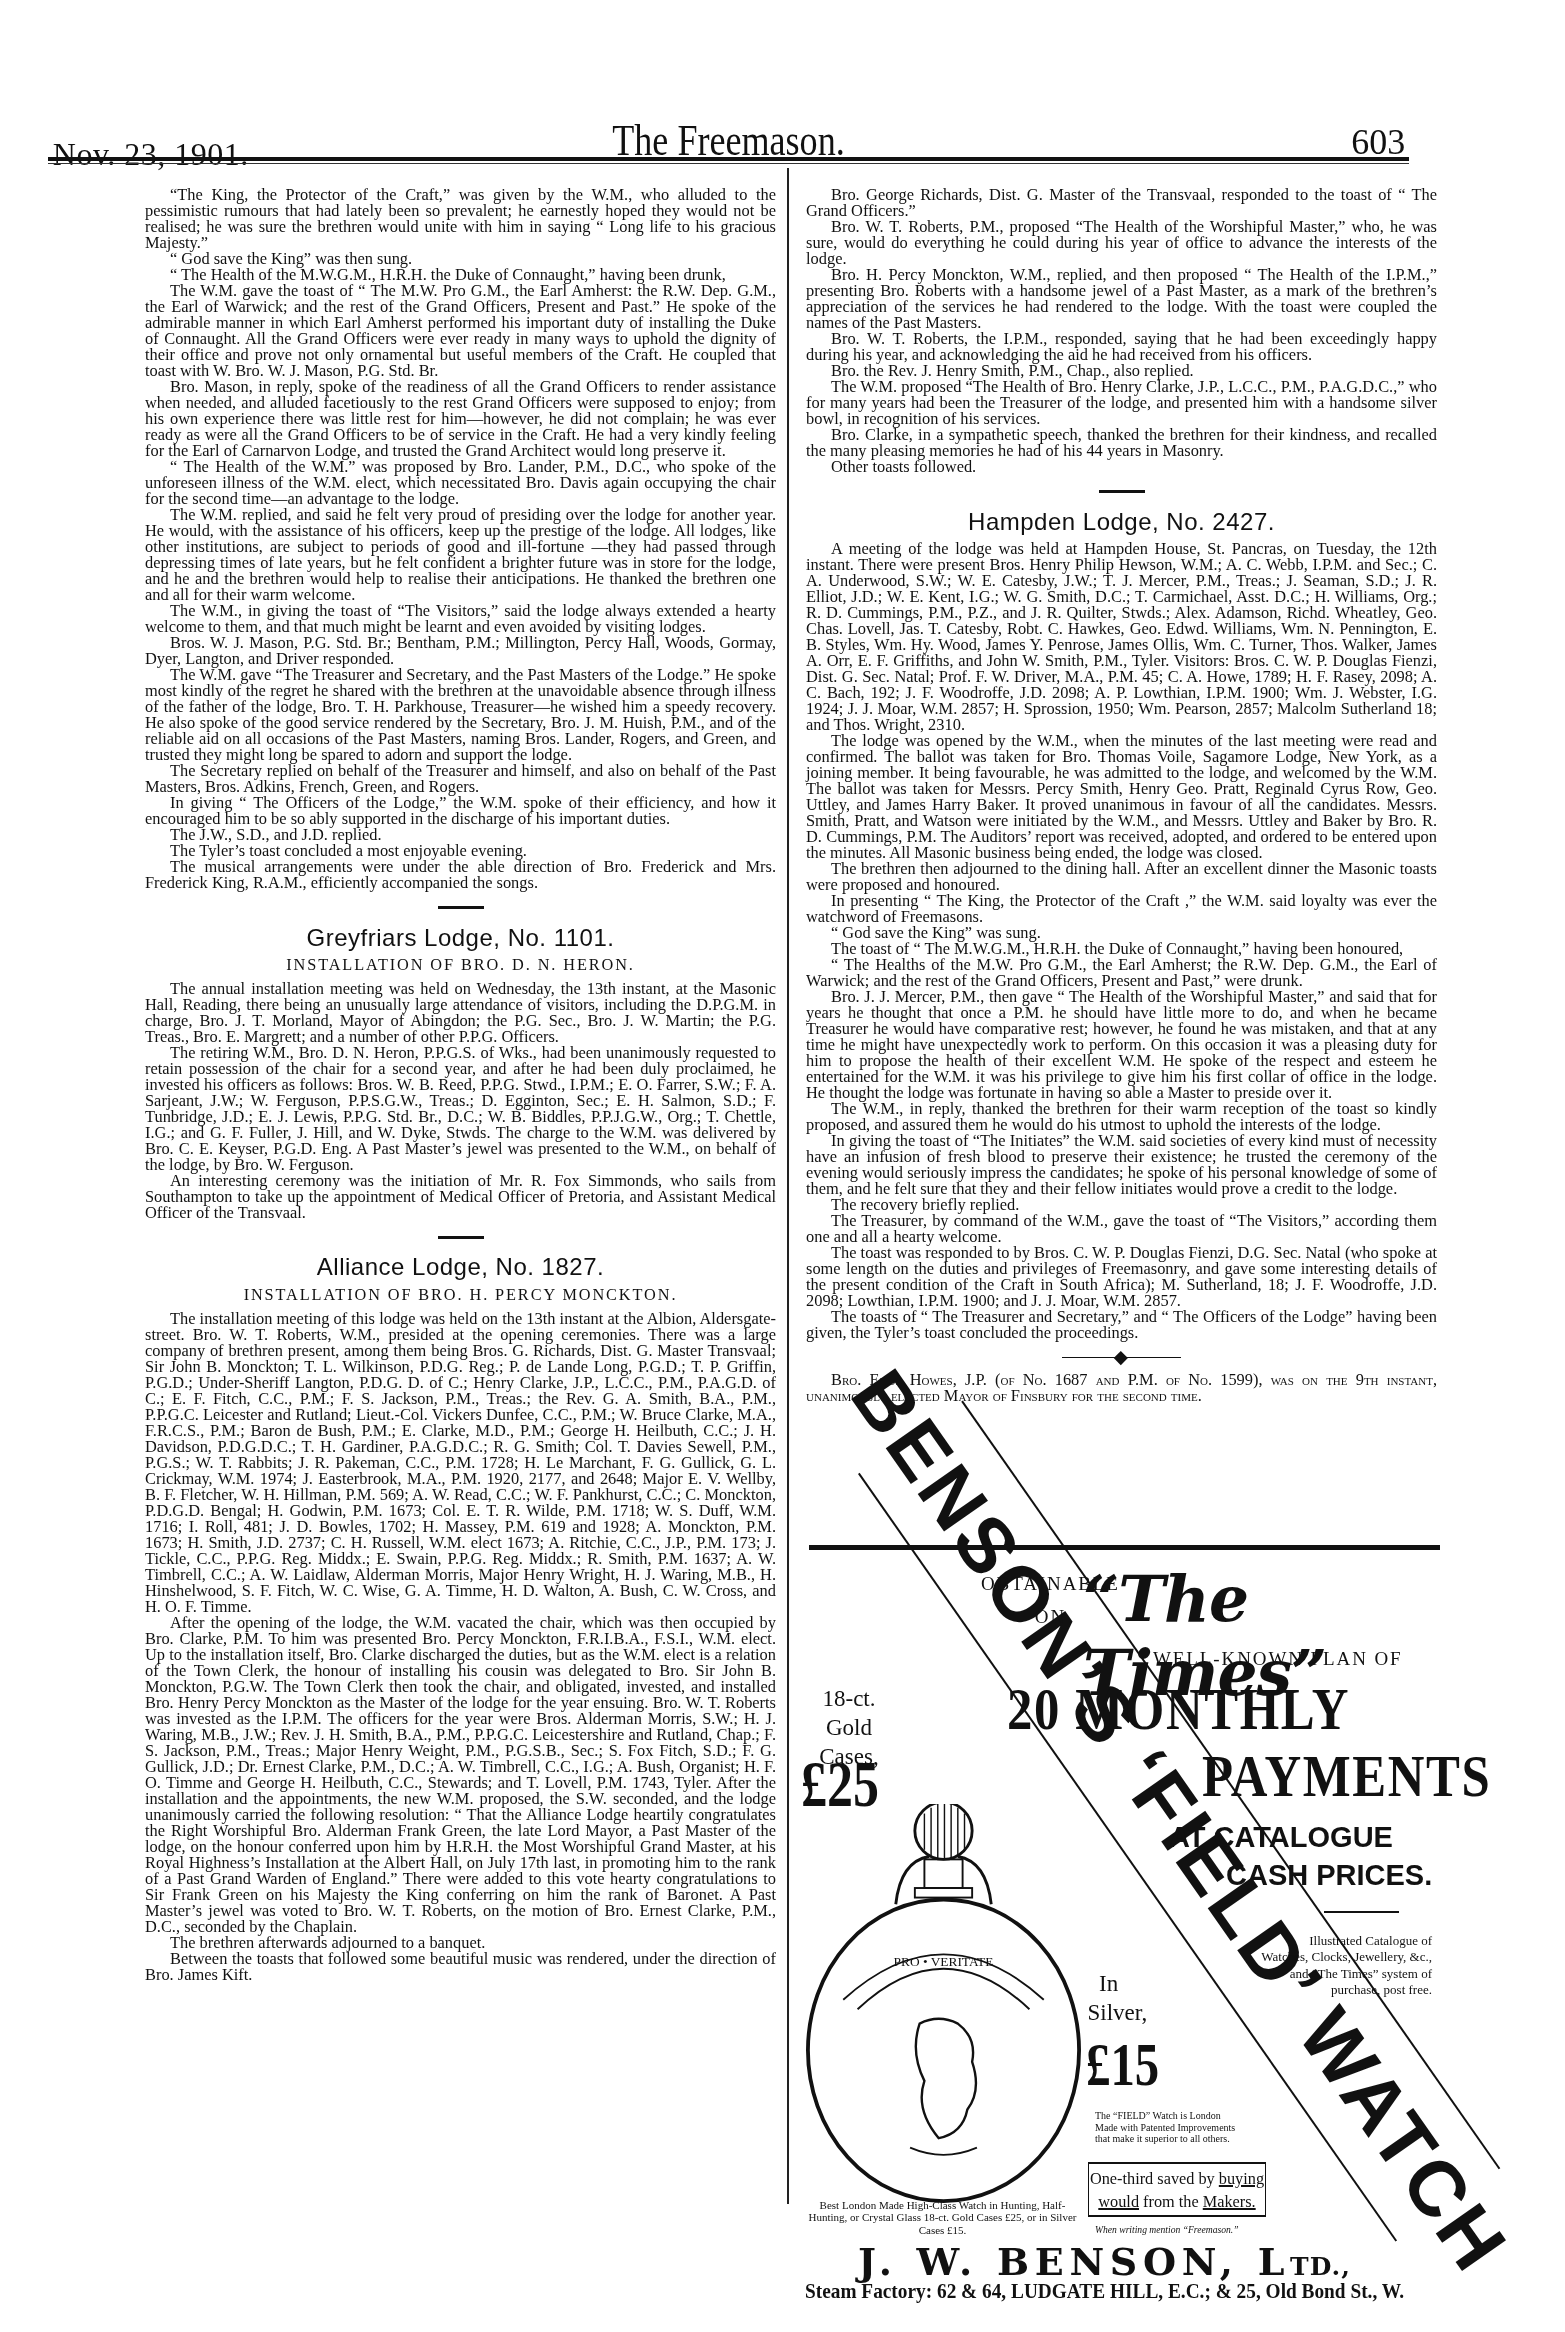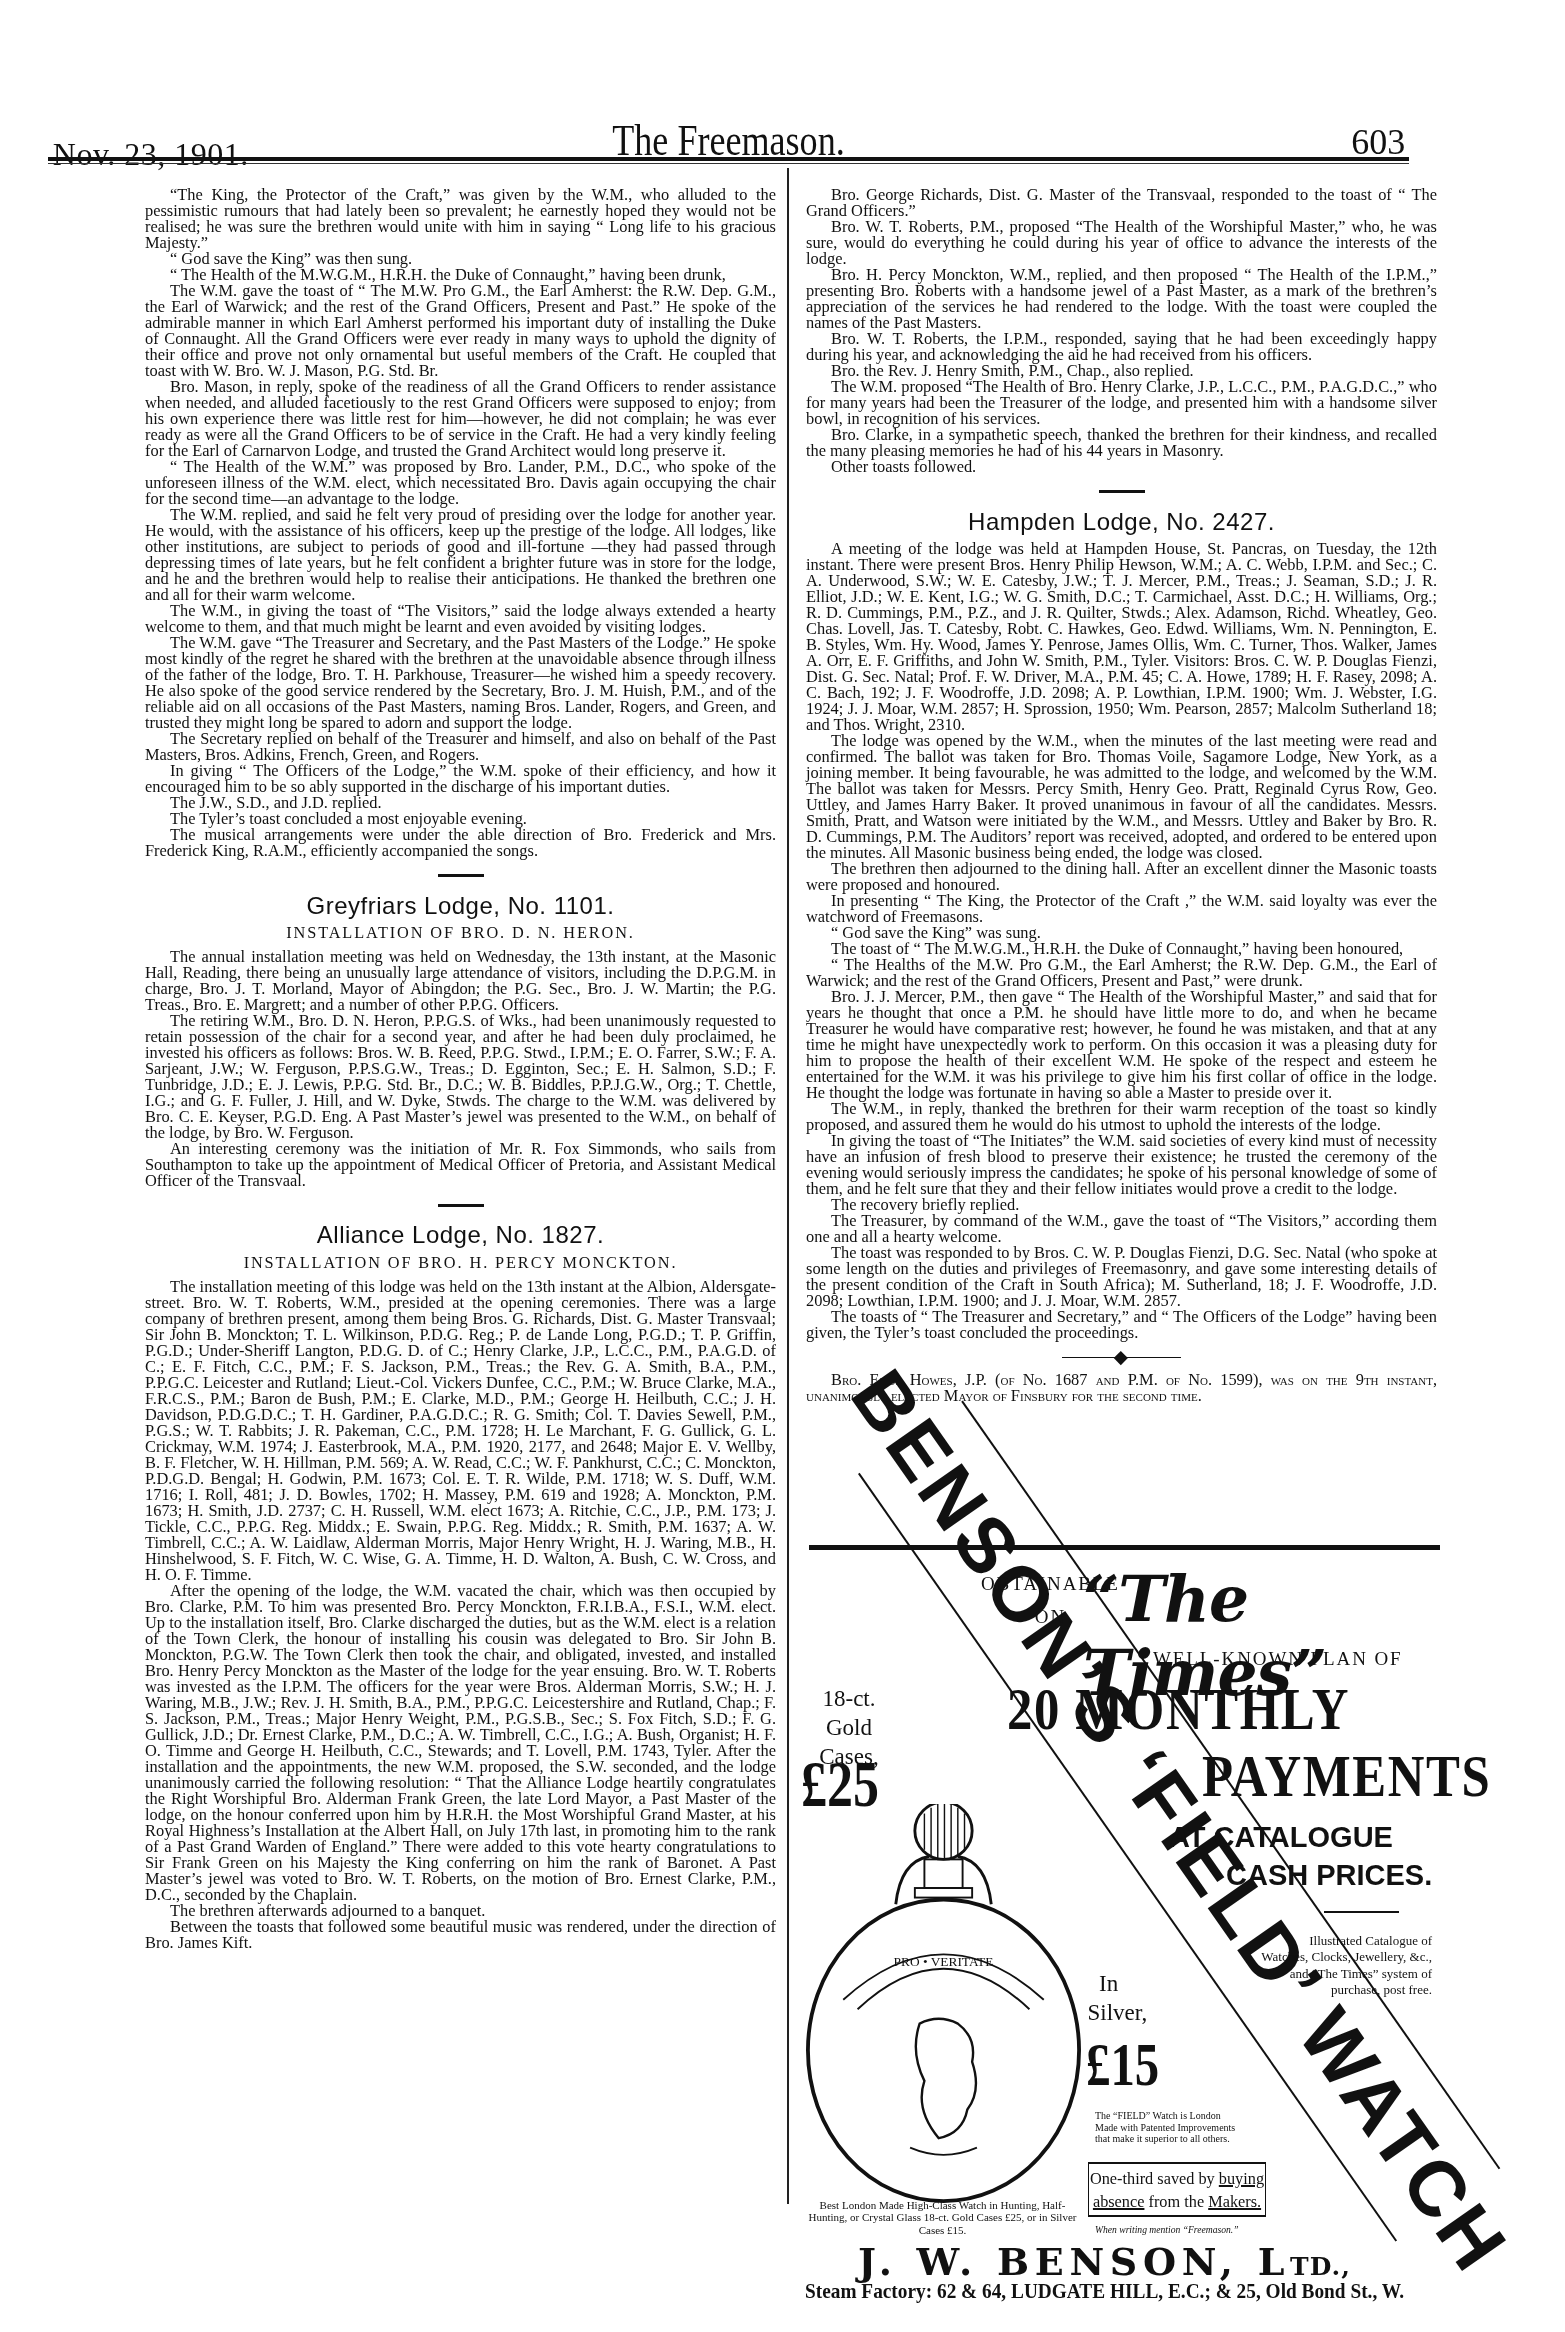--- a/index.html
+++ b/index.html
@@ -71,20 +71,21 @@
 
 <div class="col col-left">
   <p>“The King, the Protector of the Craft,” was given by the W.M., who alluded to the pessimistic rumours that had lately been so prevalent; he earnestly hoped they would not be realised; he was sure the brethren would unite with him in saying “ Long life to his gracious Majesty.”</p>
   <p>“ God save the King” was then sung.</p>
   <p>“ The Health of the M.W.G.M., H.R.H. the Duke of Connaught,” having been drunk,</p>
   <p>The W.M. gave the toast of “ The M.W. Pro G.M., the Earl Amherst: the R.W. Dep. G.M., the Earl of Warwick; and the rest of the Grand Officers, Present and Past.” He spoke of the admirable manner in which Earl Amherst performed his important duty of installing the Duke of Connaught. All the Grand Officers were ever ready in many ways to uphold the dignity of their office and prove not only ornamental but useful members of the Craft. He coupled that toast with W. Bro. W. J. Mason, P.G. Std. Br.</p>
   <p>Bro. Mason, in reply, spoke of the readiness of all the Grand Officers to render assistance when needed, and alluded facetiously to the rest Grand Officers were supposed to enjoy; from his own experience there was little rest for him—however, he did not complain; he was ever ready as were all the Grand Officers to be of service in the Craft. He had a very kindly feeling for the Earl of Carnarvon Lodge, and trusted the Grand Architect would long preserve it.</p>
   <p>“ The Health of the W.M.” was proposed by Bro. Lander, P.M., D.C., who spoke of the unforeseen illness of the W.M. elect, which necessitated Bro. Davis again occupying the chair for the second time—an advantage to the lodge.</p>
   <p>The W.M. replied, and said he felt very proud of presiding over the lodge for another year. He would, with the assistance of his officers, keep up the prestige of the lodge. All lodges, like other institutions, are subject to periods of good and ill-fortune —they had passed through depressing times of late years, but he felt confident a brighter future was in store for the lodge, and he and the brethren would help to realise their anticipations. He thanked the brethren one and all for their warm welcome.</p>
   <p>The W.M., in giving the toast of “The Visitors,” said the lodge always extended a hearty welcome to them, and that much might be learnt and even avoided by visiting lodges.</p>
+  <p>Bros. W. J. Mason, P.G. Std. Br.; Bentham, P.M.; Millington, Percy Hall, Woods, Gormay, Dyer, Langton, and Driver responded.</p>
   <p>The W.M. gave “The Treasurer and Secretary, and the Past Masters of the Lodge.” He spoke most kindly of the regret he shared with the brethren at the unavoidable absence through illness of the father of the lodge, Bro. T. H. Parkhouse, Treasurer—he wished him a speedy recovery. He also spoke of the good service rendered by the Secretary, Bro. J. M. Huish, P.M., and of the reliable aid on all occasions of the Past Masters, naming Bros. Lander, Rogers, and Green, and trusted they might long be spared to adorn and support the lodge.</p>
   <p>The Secretary replied on behalf of the Treasurer and himself, and also on behalf of the Past Masters, Bros. Adkins, French, Green, and Rogers.</p>
   <p>In giving “ The Officers of the Lodge,” the W.M. spoke of their efficiency, and how it encouraged him to be so ably supported in the discharge of his important duties.</p>
   <p>The J.W., S.D., and J.D. replied.</p>
   <p>The Tyler’s toast concluded a most enjoyable evening.</p>
   <p>The musical arrangements were under the able direction of Bro. Frederick and Mrs. Frederick King, R.A.M., efficiently accompanied the songs.</p>
 
   <div class="section-rule"></div>
   <div class="section-title">Greyfriars Lodge, No. 1101.</div>
   <div class="section-sub">INSTALLATION OF BRO. D. N. HERON.</div>
@@ -186,21 +187,21 @@
 
   <div class="ad-silver">
     <div>In</div>
     <div class="s2">Silver,</div>
   </div>
   <div class="ad-price15">£15</div>
   <div class="ad-field-desc">The “FIELD” Watch is London Made with Patented Improvements that make it superior to all others.</div>
 
   <div class="ad-box">
     <div><span>One-third saved by </span><u>buying</u></div>
-    <div><u>absence</u><span> from the </span><u>Makers.</u></div>
+    <div><u>would</u><span> from the </span><u>Makers.</u></div>
   </div>
   <div class="ad-mention">When writing mention “Freemason.”</div>
   <div class="ad-watchdesc">Best London Made High-Class Watch in Hunting, Half-Hunting, or Crystal Glass 18-ct. Gold Cases £25, or in Silver Cases £15.</div>
 
   <div class="ad-benson"><span>J. W. BENSON, L</span><small>TD.,</small></div>
   <div class="ad-address">Steam Factory: 62 &amp; 64, LUDGATE HILL, E.C.; &amp; 25, Old Bond St., W.</div>
 </div>
 
 
 </body></html>

